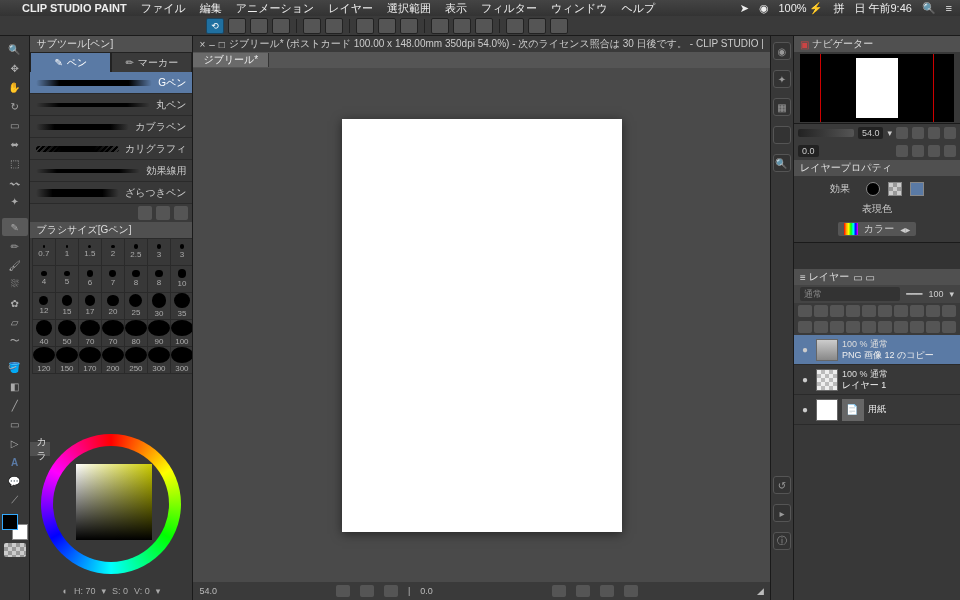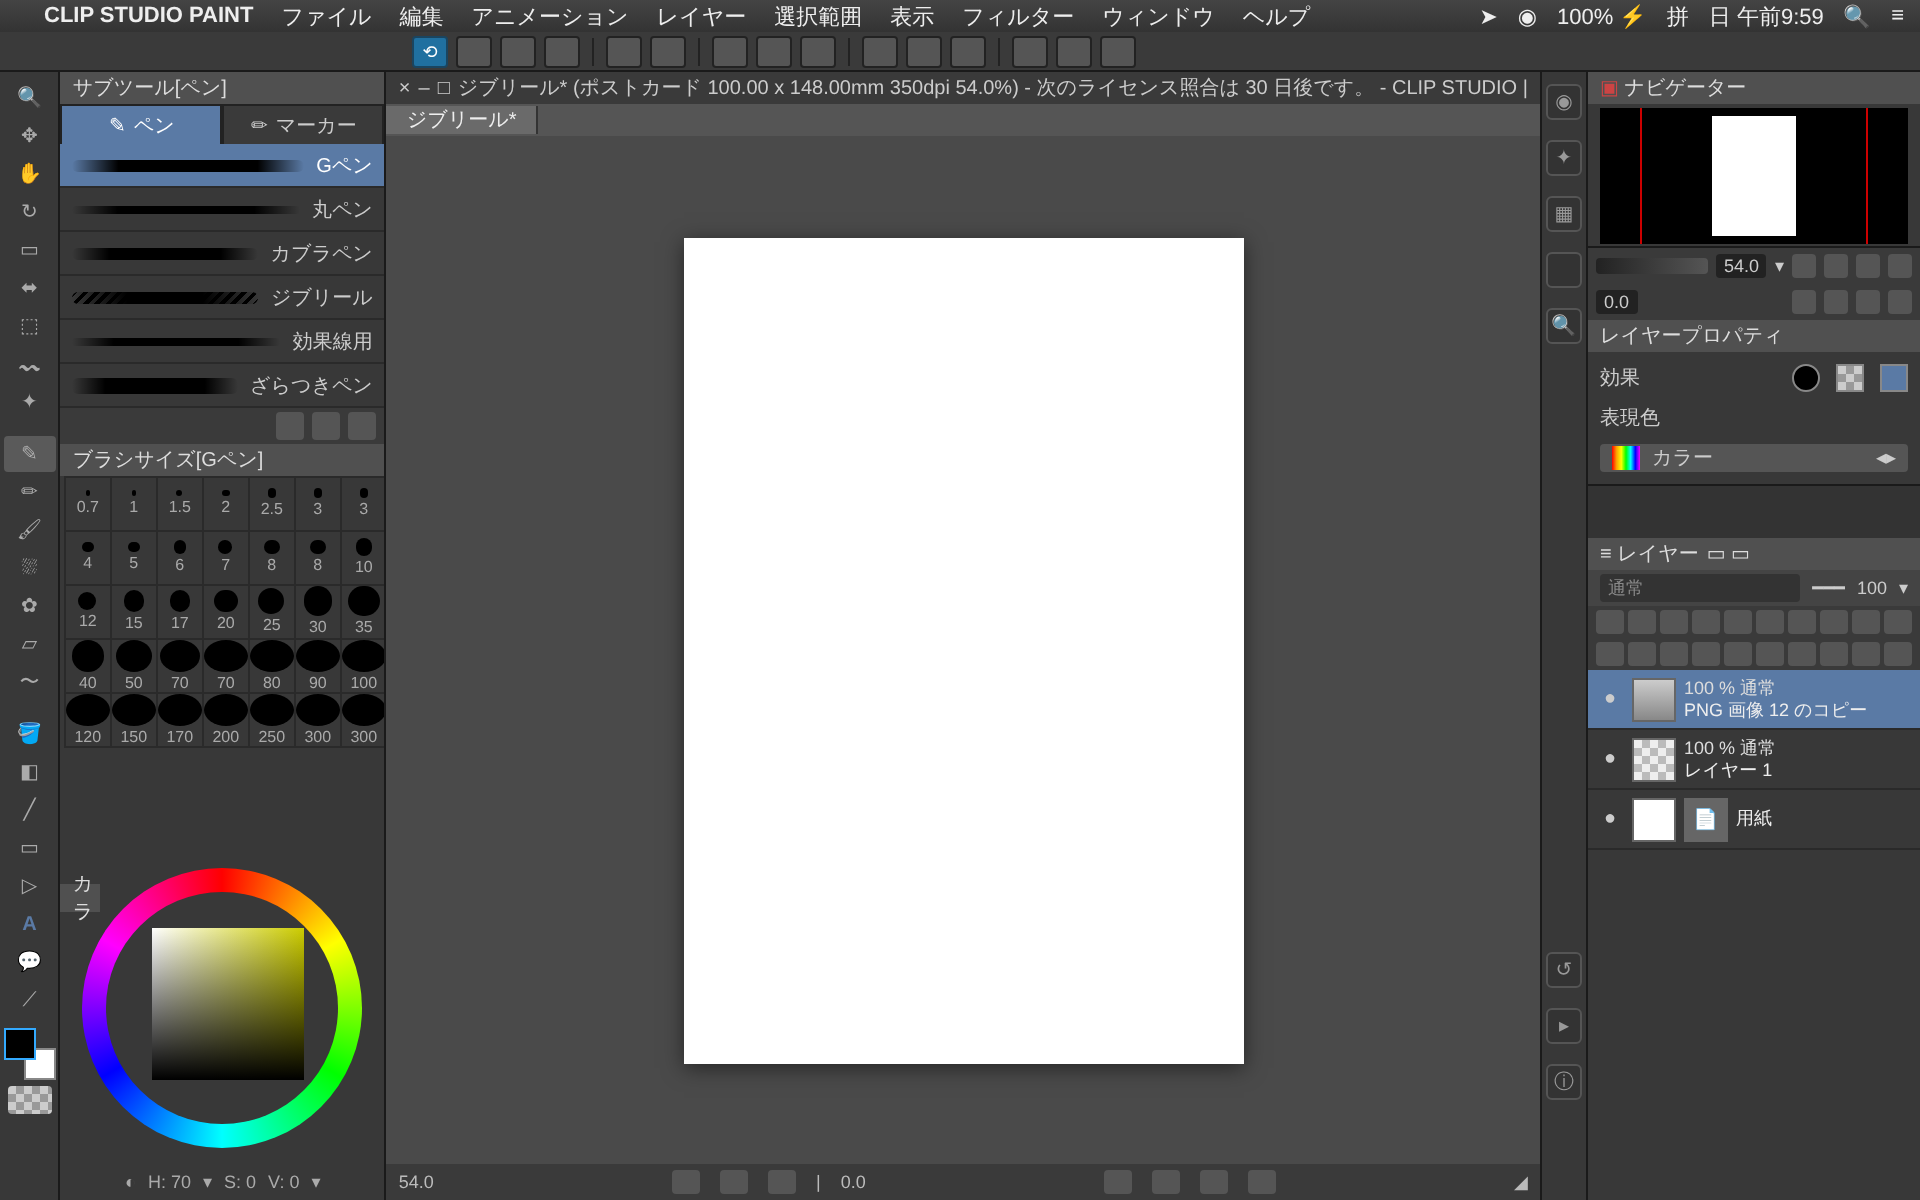--- a/index.html
+++ b/index.html
@@ -72,21 +72,21 @@
 .nav-panel{height:88px;border-bottom:1px solid #1a1a1a;}
 .nav-view{height:68px;background:#000;margin:2px 6px;position:relative;display:flex;justify-content:center;align-items:center;}
 .nav-page{width:42px;height:60px;background:#fff;}
 .nav-mark{position:absolute;top:0;bottom:0;width:1px;background:#c00;}
 .zoom-row{height:18px;display:flex;align-items:center;padding:0 4px;gap:4px;background:#3a3a3a;font-size:9px;}
 .zoom-slider{flex:1;height:8px;background:linear-gradient(90deg,#222,#555);border-radius:2px;}
 .zoom-val{background:#222;padding:1px 4px;border-radius:2px;}
 .zoom-btn{width:12px;height:12px;background:#555;border-radius:2px;}
 
 .layerprop{border-bottom:1px solid #1a1a1a;}
-.lp-body{padding:6px;display:flex;flex-direction:column;gap:6px;}
+.lp-body{padding:6px;display:flex;flex-direction:column;gap:6px;align-items:center;}
 .lp-row{display:flex;align-items:center;gap:8px;}
 .lp-swatch{width:14px;height:14px;border:1px solid #888;}
 .color-sel{flex:1;height:16px;background:#555;display:flex;align-items:center;padding:0 6px;gap:6px;border-radius:2px;}
 .rainbow{width:14px;height:12px;background:linear-gradient(90deg,red,orange,yellow,lime,cyan,blue,magenta);}
 
 .layers{flex:1;display:flex;flex-direction:column;overflow:hidden;}
 .layer-toolbar{height:16px;background:#3a3a3a;display:flex;align-items:center;gap:2px;padding:0 4px;overflow:hidden;}
 .lt-btn{width:14px;height:12px;background:#555;border-radius:2px;flex-shrink:0;}
 .layer-opacity{height:18px;display:flex;align-items:center;gap:6px;padding:0 6px;background:#444;font-size:9px;}
 .mode-sel{flex:1;height:14px;background:#333;border-radius:2px;padding:0 4px;display:flex;align-items:center;color:#888;text-align:right;}
@@ -114,21 +114,21 @@
   <span>選択範囲</span>
   <span>表示</span>
   <span>フィルター</span>
   <span>ウィンドウ</span>
   <span>ヘルプ</span>
   <div class="right">
     <span>➤</span>
     <span>◉</span>
     <span><span>100%</span> ⚡</span>
     <span>拼</span>
-    <span>日 午前9:59</span>
+    <span>日 午前9:46</span>
     <span>🔍</span>
     <span>≡</span>
   </div>
 </div>
 
 <div class="app-toolbar">
   <span style="width:196px"></span>
   <div class="csp-logo">⟲</div>
   <div class="tb-btn"></div>
   <div class="tb-btn"></div>
@@ -202,21 +202,21 @@
       <div class="stroke-row">
           <div class="stroke-preview sp2"></div>
           <span>丸ペン</span>
         </div>
       <div class="stroke-row">
           <div class="stroke-preview"></div>
           <span>カブラペン</span>
         </div>
       <div class="stroke-row">
           <div class="stroke-preview sp-cal"></div>
-          <span>ジブリール</span>
+          <span>カリグラフィ</span>
         </div>
       <div class="stroke-row">
           <div class="stroke-preview sp2"></div>
           <span>効果線用</span>
         </div>
       <div class="stroke-row">
           <div class="stroke-preview sp3"></div>
           <span>ざらつきペン</span>
         </div>
       <div class="panel-ftr">

